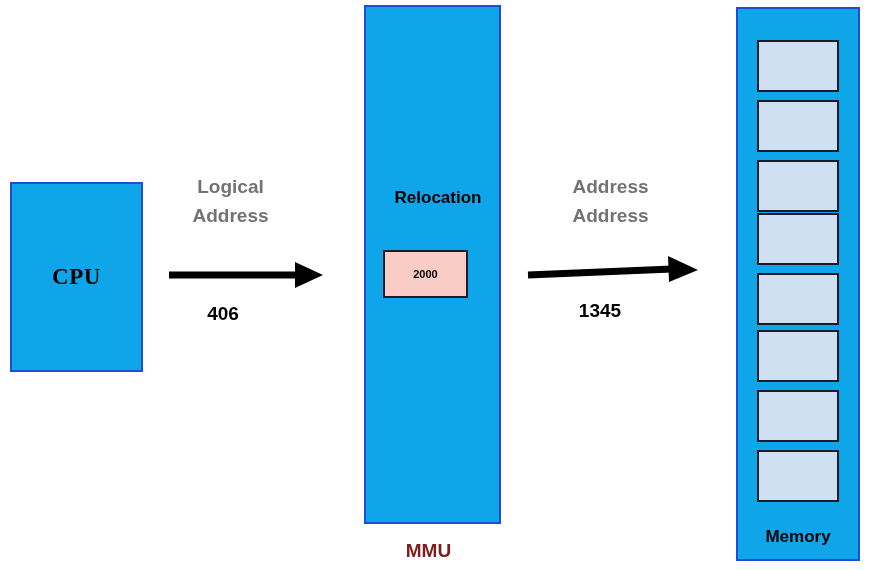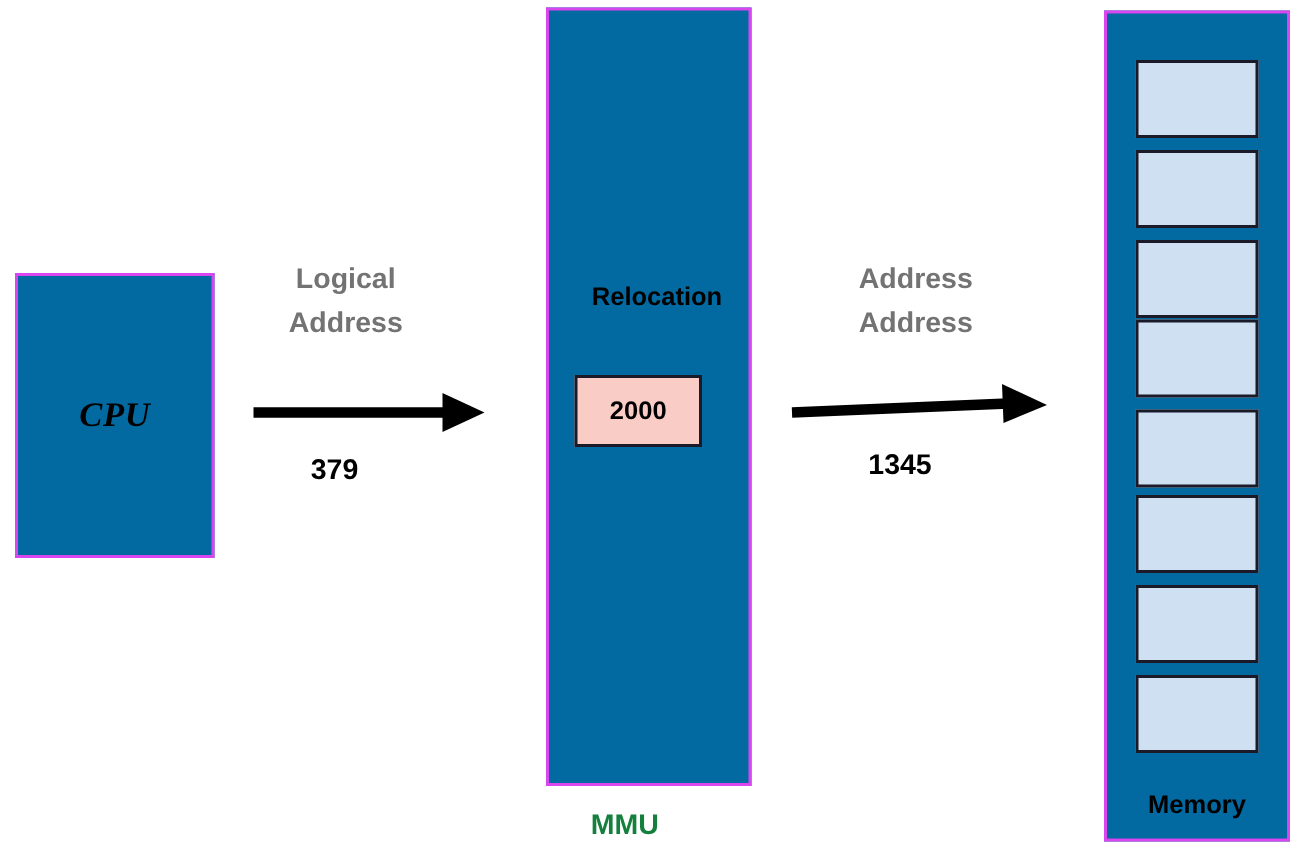--- a/index.html
+++ b/index.html
@@ -15,23 +15,22 @@
     width: 873px;
     height: 570px;
     background: #ffffff;
     overflow: hidden;
   }
 
   
   .block {
     position: absolute;
     box-sizing: border-box;
-    border: 2px solid #d946ef;
-    background: #0369a1;
-    font-style: italic;
+    border: 2px solid #1d4ed8;
+    background: #0ea5e9;
   }
 
   #cpu-box {
     left: 10px;
     top: 182px;
     width: 133px;
     height: 190px;
   }
   #cpu-label {
     position: absolute;
@@ -74,34 +73,34 @@
     width: 85px;
     height: 48px;
     box-sizing: border-box;
     border: 2px solid #1a1a28;
     background: #f9ccc5;
     display: flex;
     align-items: center;
     justify-content: center;
   }
   #reloc-value-text {
-    font-size: 17px;
+    font-size: 11px;
     font-weight: bold;
     color: #000000;
   }
 
   #mmu-label {
     position: absolute;
-    left: 348px;
+    left: 360px;
     top: 540px;
     width: 137px;
     text-align: center;
     font-size: 19px;
     font-weight: bold;
-    color: #15803d;
+    color: #7f1d1d;
   }
 
   
   #memory-box {
     left: 736px;
     top: 7px;
     width: 124px;
     height: 554px;
   }
   .mem-cell {
@@ -166,21 +165,21 @@
   <div class="edge-title" id="logical-title">
     <span class="ln">Logical</span>
     <span class="ln">Address</span>
   </div>
 
   <svg class="arrow-svg" id="arrow1-svg" width="162" height="40" viewBox="0 0 162 40">
     <line x1="4" y1="20" x2="134" y2="20" stroke="#000000" stroke-width="7"></line>
     <polygon points="130,7 158,20 130,33" fill="#000000"></polygon>
   </svg>
 
-  <div class="edge-value" id="logical-value">379</div>
+  <div class="edge-value" id="logical-value">406</div>
 
   <div class="block" id="mmu-box"></div>
 
   <div id="reloc-title">
     <span class="ln">Relocation</span>
   </div>
 
   <div id="reloc-value-box">
     <span id="reloc-value-text">2000</span>
   </div>

